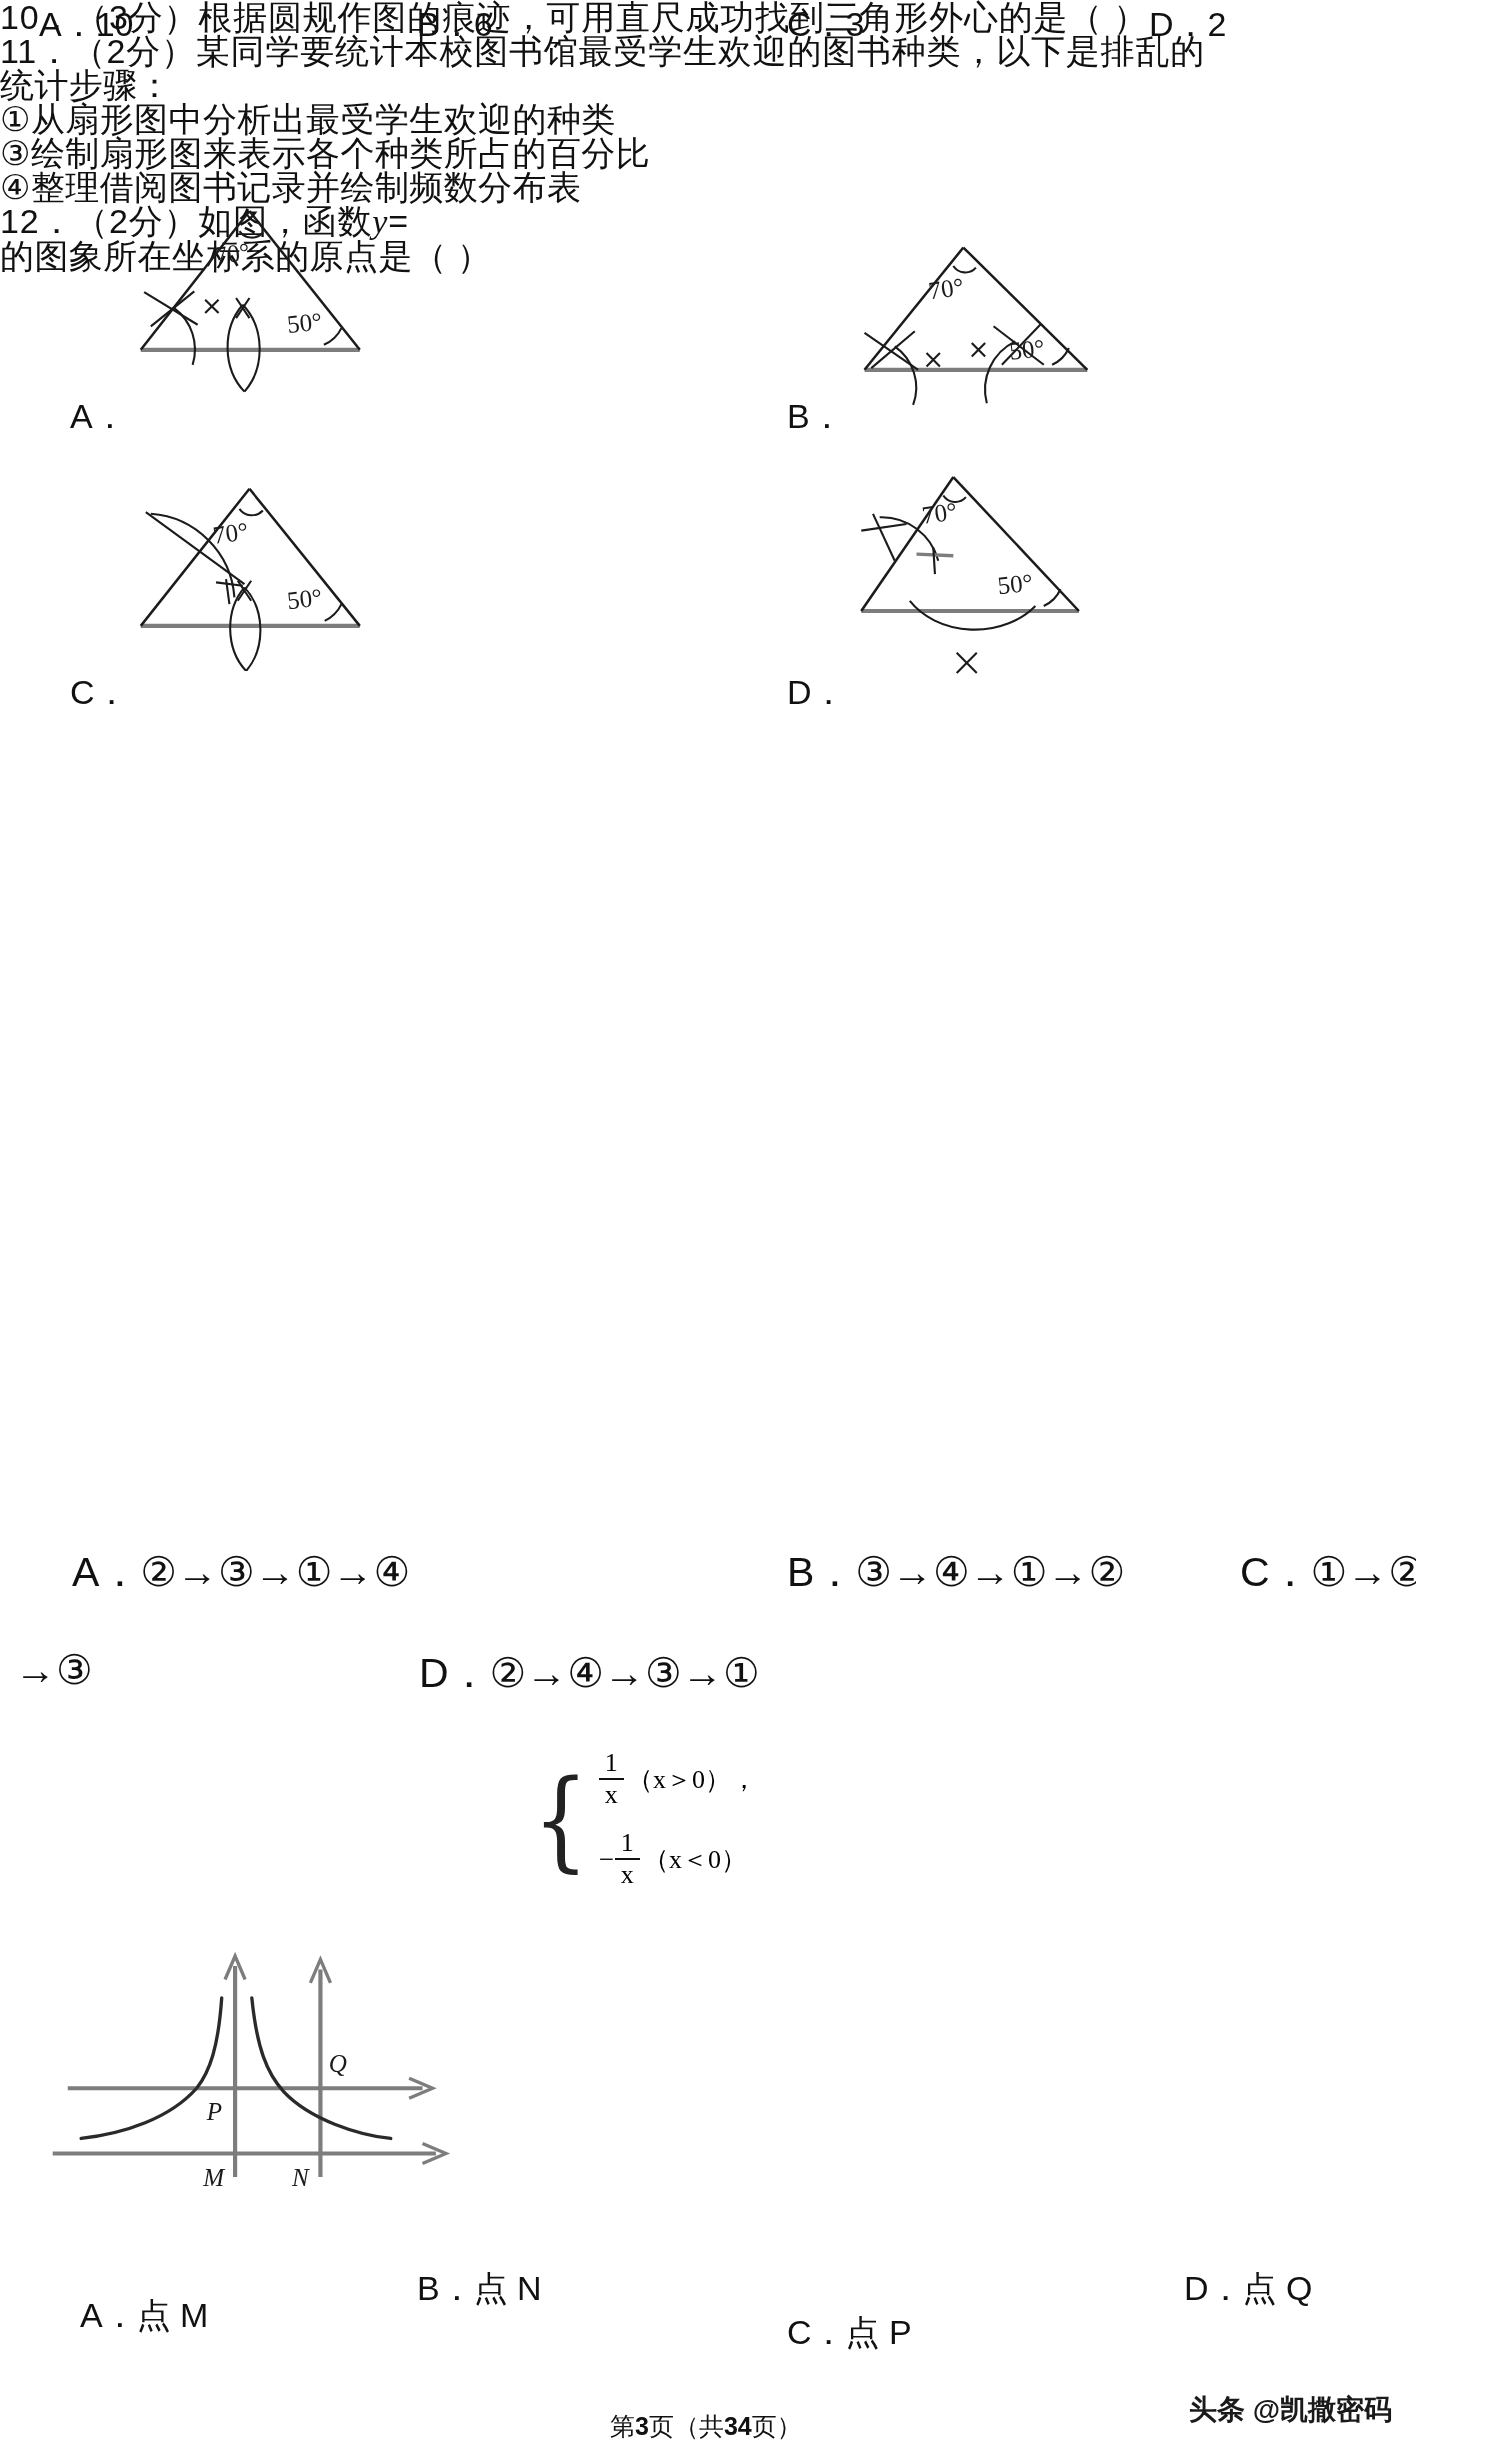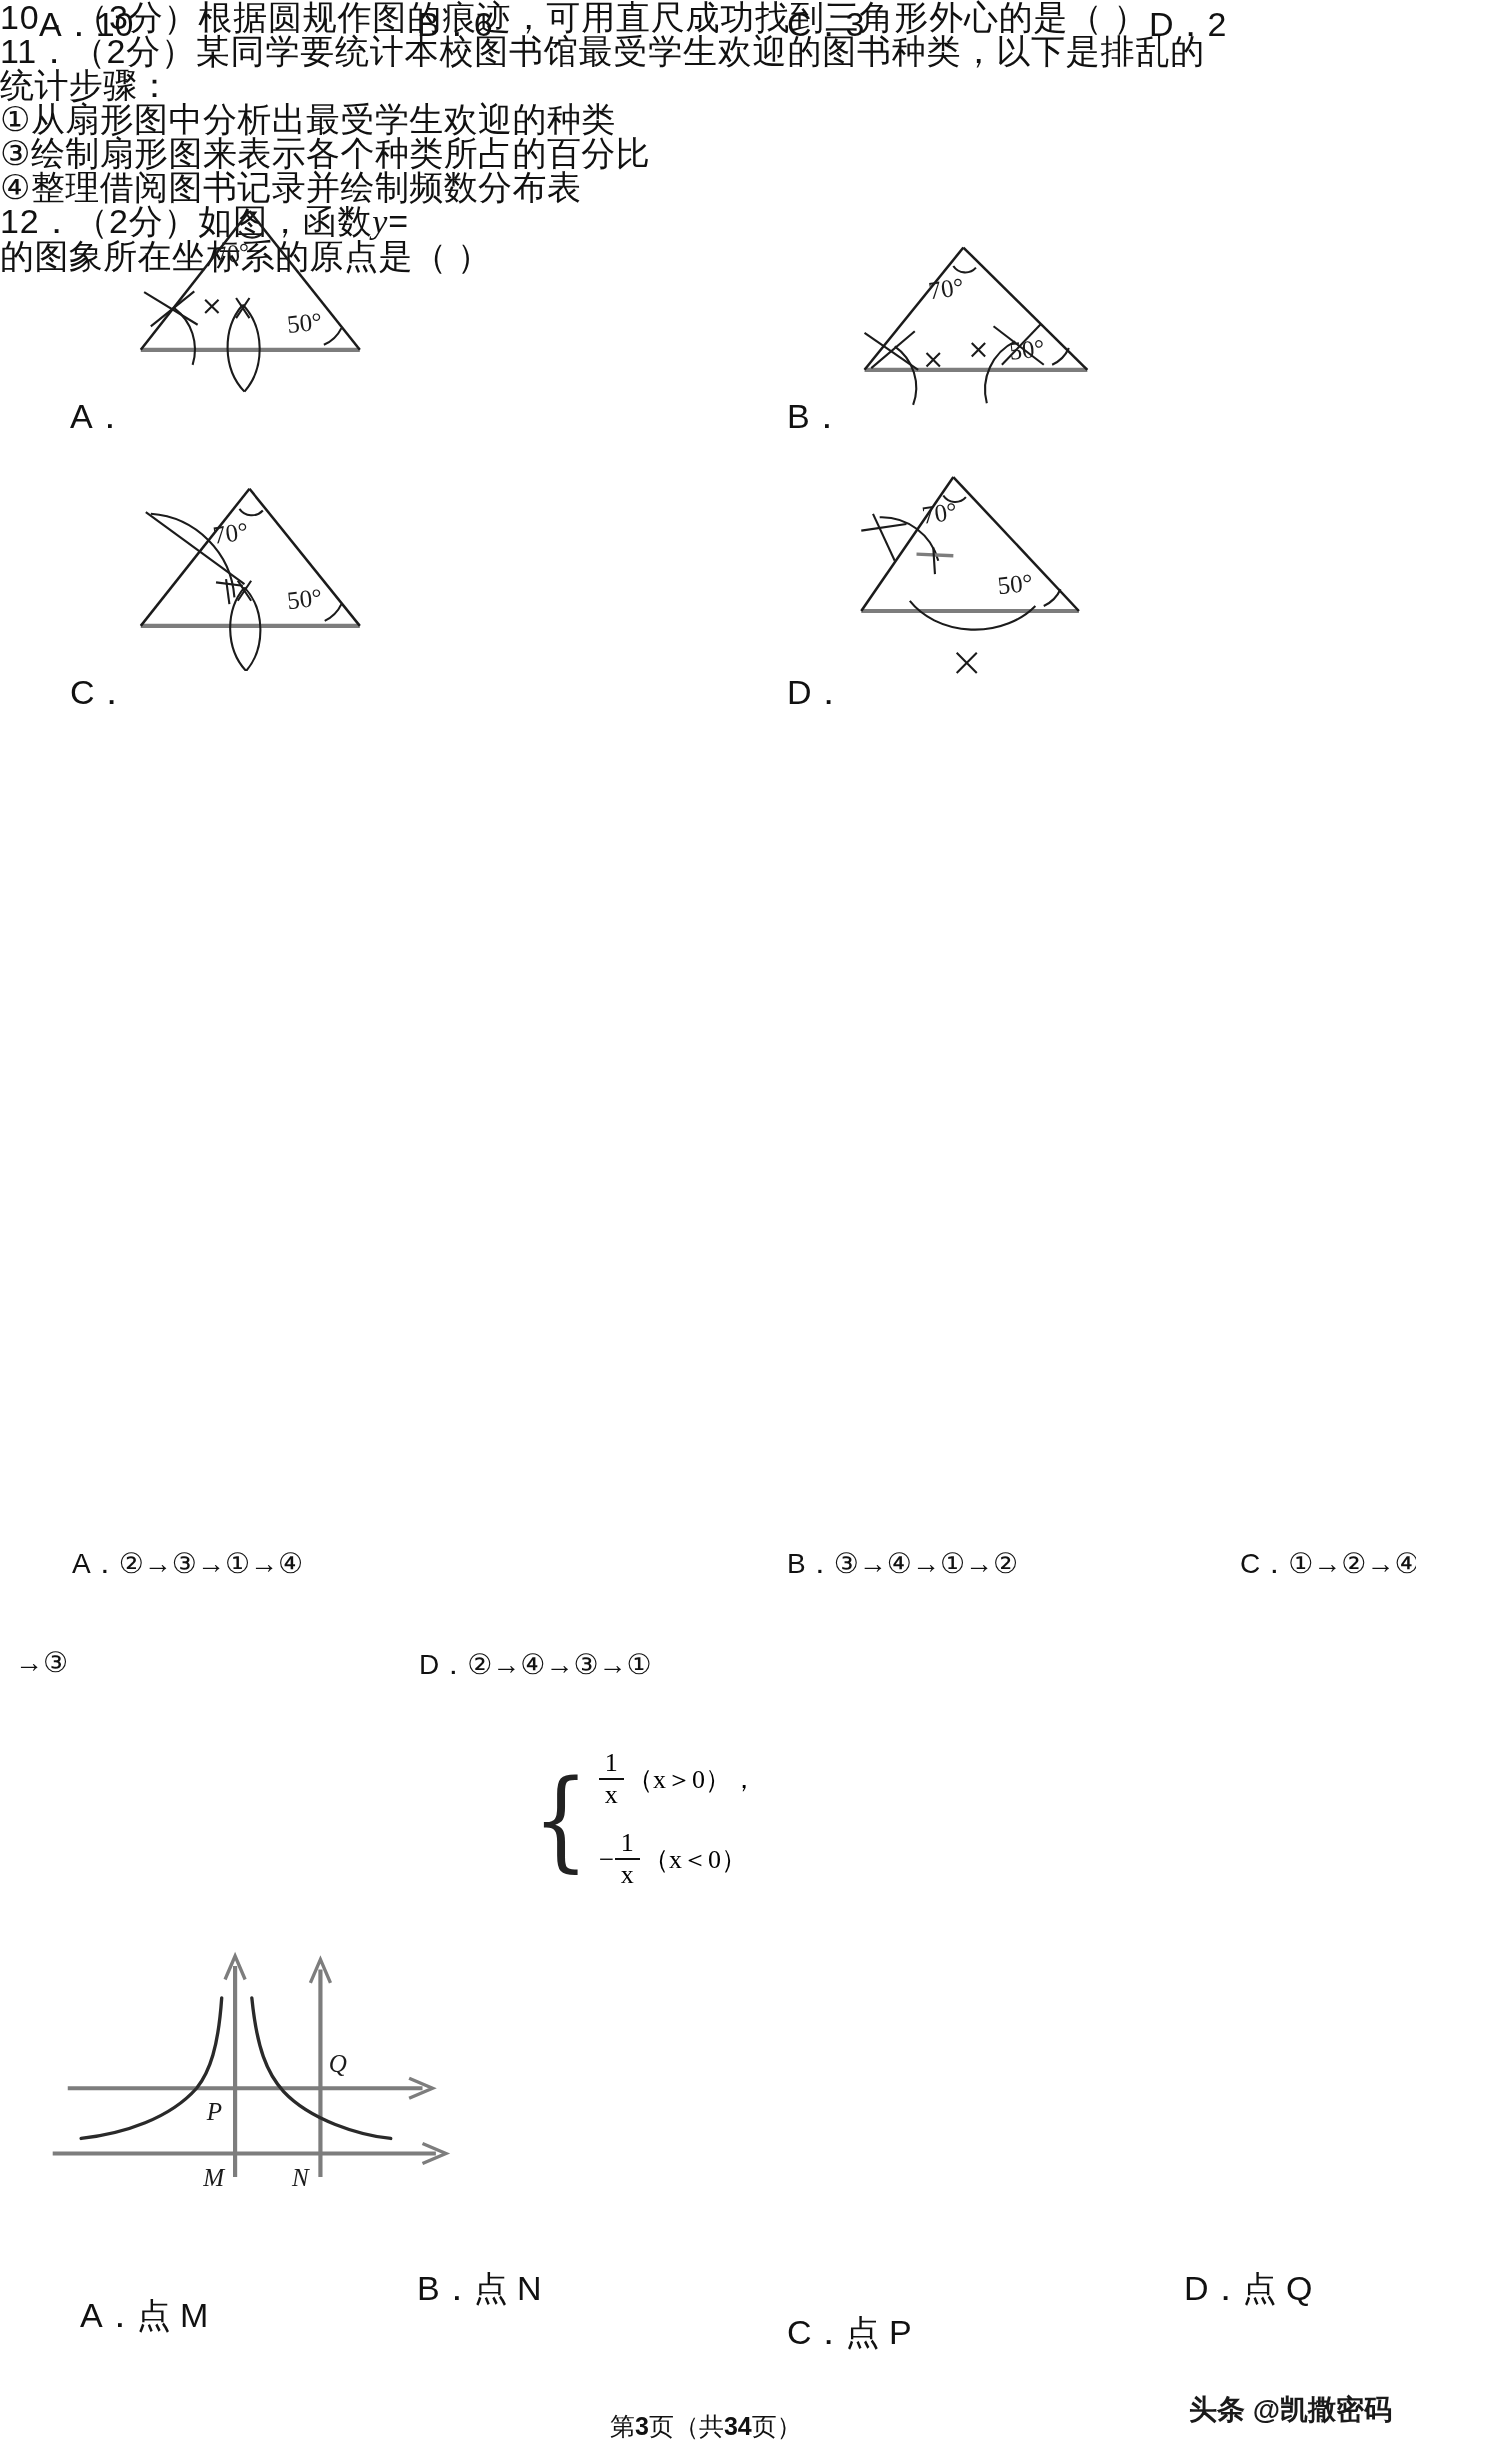--- a/index.html
+++ b/index.html
@@ -41,21 +41,21 @@
 
   
   .fig-label {
     position: absolute;
     font-size: 34px;
     color: #111;
   }
 
   
   .seq {
-    font-size: 28px;
+    font-size: 41px;
     white-space: nowrap;
   }
 
   
   .piece-wrap {
     position: absolute;
     display: flex;
     align-items: center;
     font-size: 28.5px;
   }

